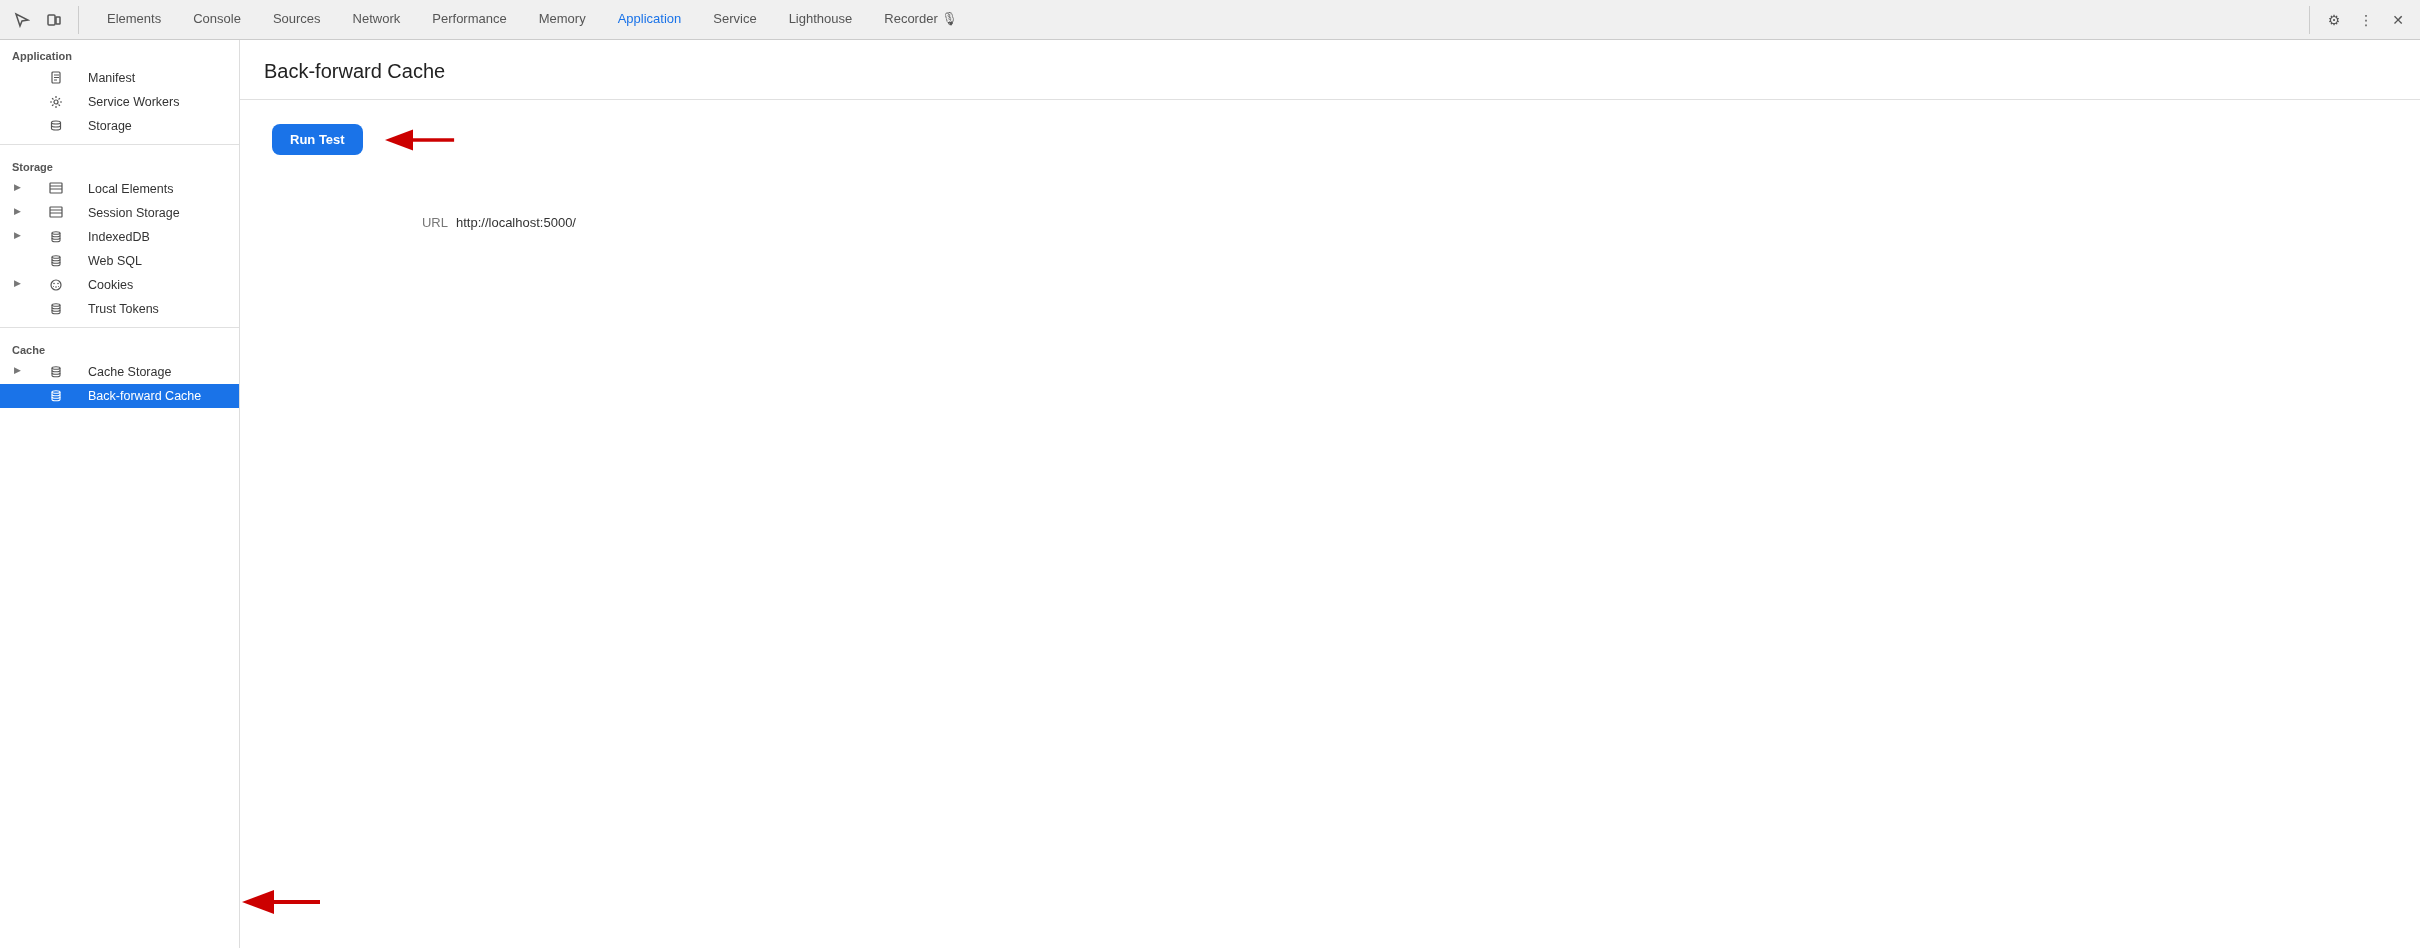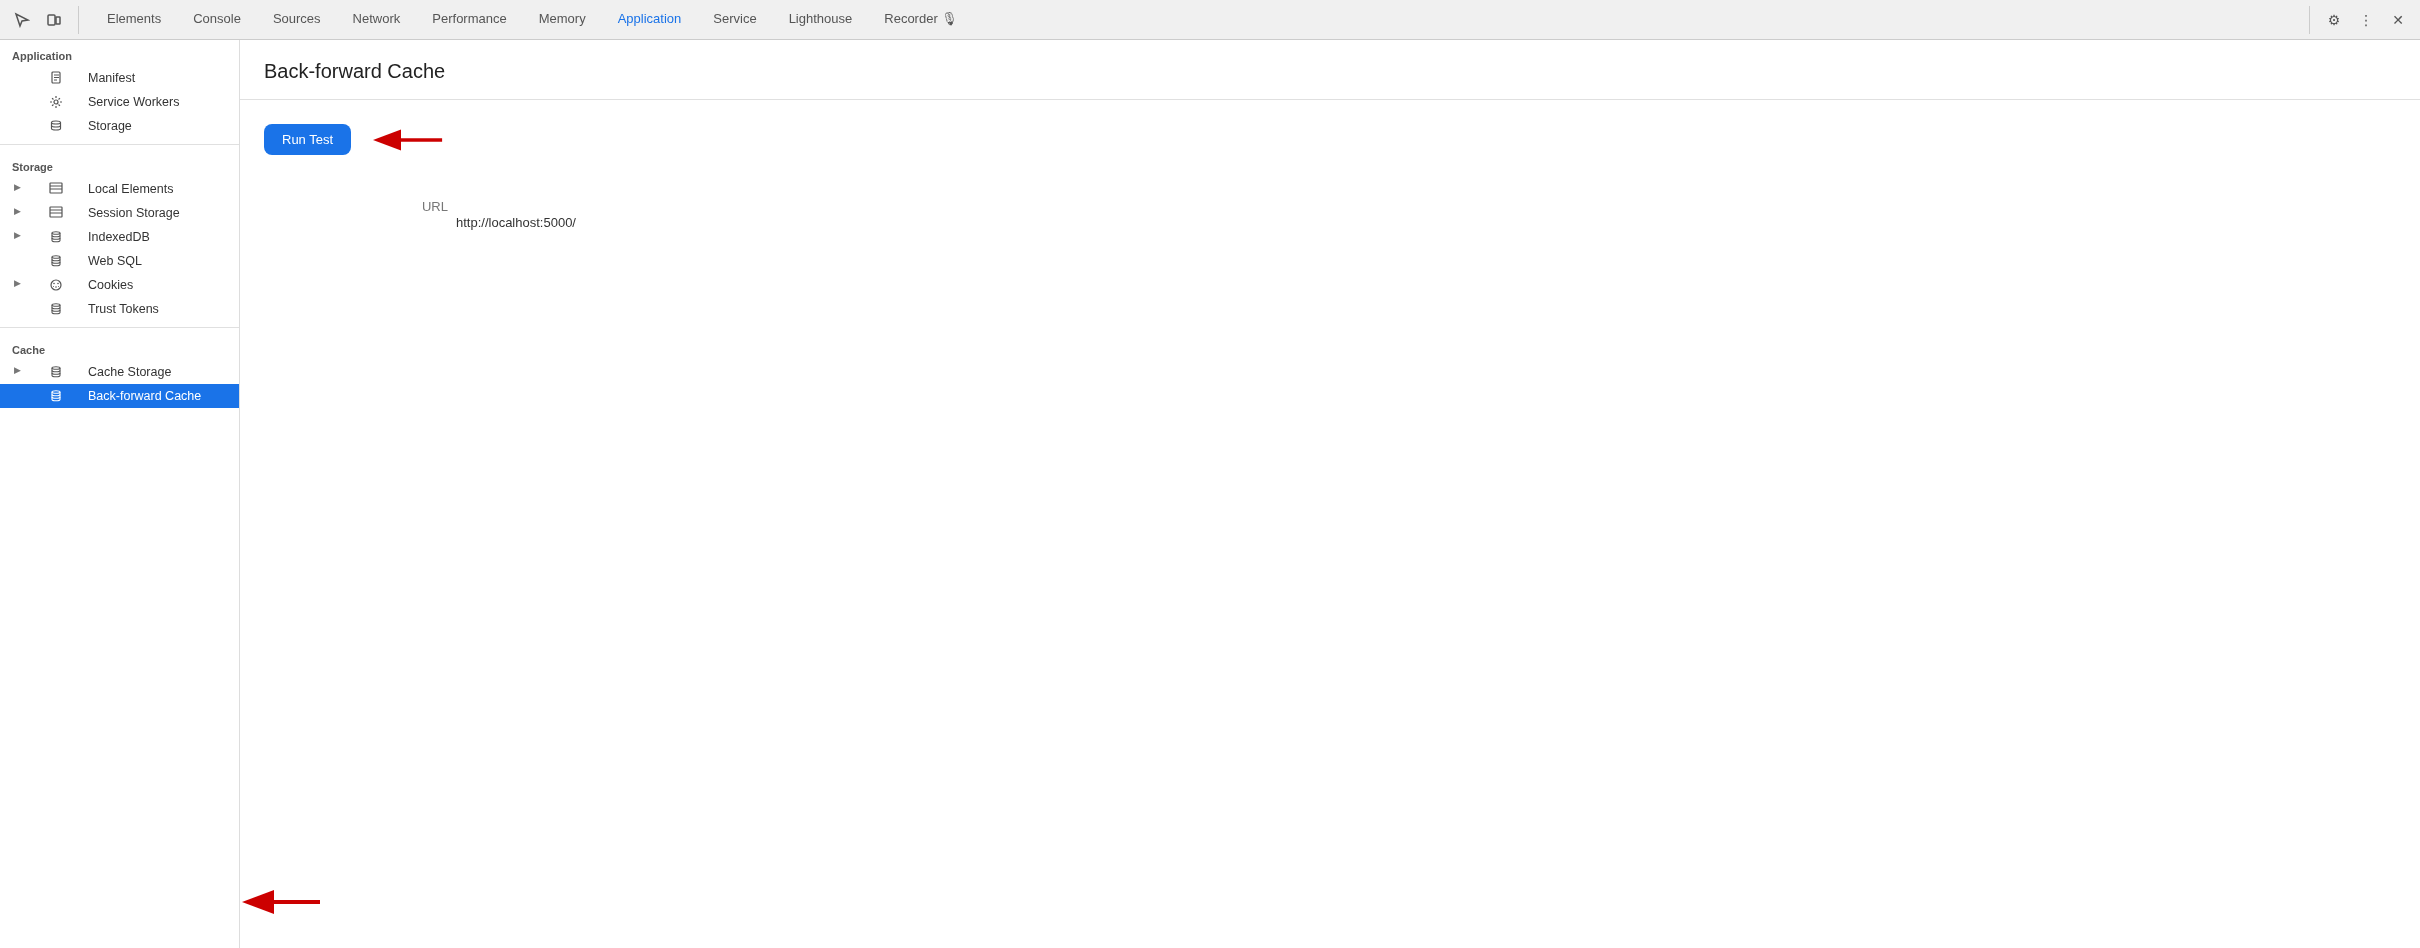--- a/index.html
+++ b/index.html
@@ -144,33 +144,34 @@
       margin-bottom: 28px;
     }
     .run-test-btn {
       background: #1a73e8;
       color: #fff;
       border: none;
       border-radius: 8px;
       padding: 8px 18px;
       font-size: 13px;
       cursor: pointer;
-      font-weight: 400;
+      font-weight: 700;
+      margin-left: 8px;
     }
 
     
     .arrow-right {
       display: flex;
       align-items: center;
     }
     .arrow-right svg { width: 80px; height: 30px; }
 
     .info-row {
       display: flex;
-      align-items: center;
+      align-items: flex-end;
       gap: 8px;
       margin-bottom: 18px;
       padding-left: 4px;
     }
     .info-label {
       color: #777;
       font-size: 13px;
       min-width: 180px;
       text-align: right;
     }

